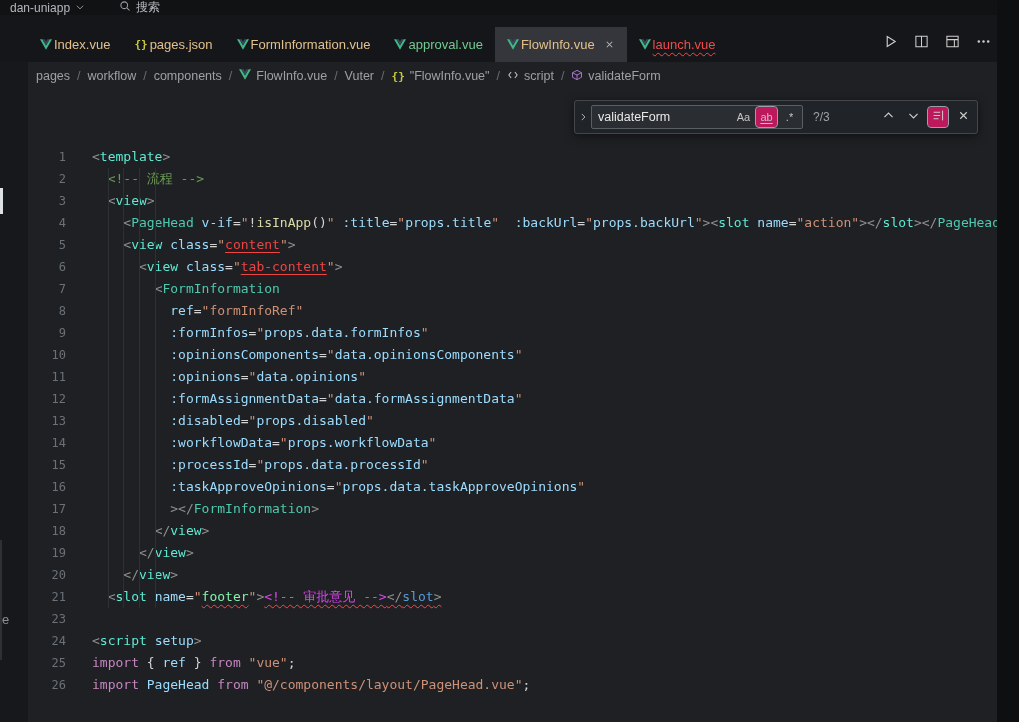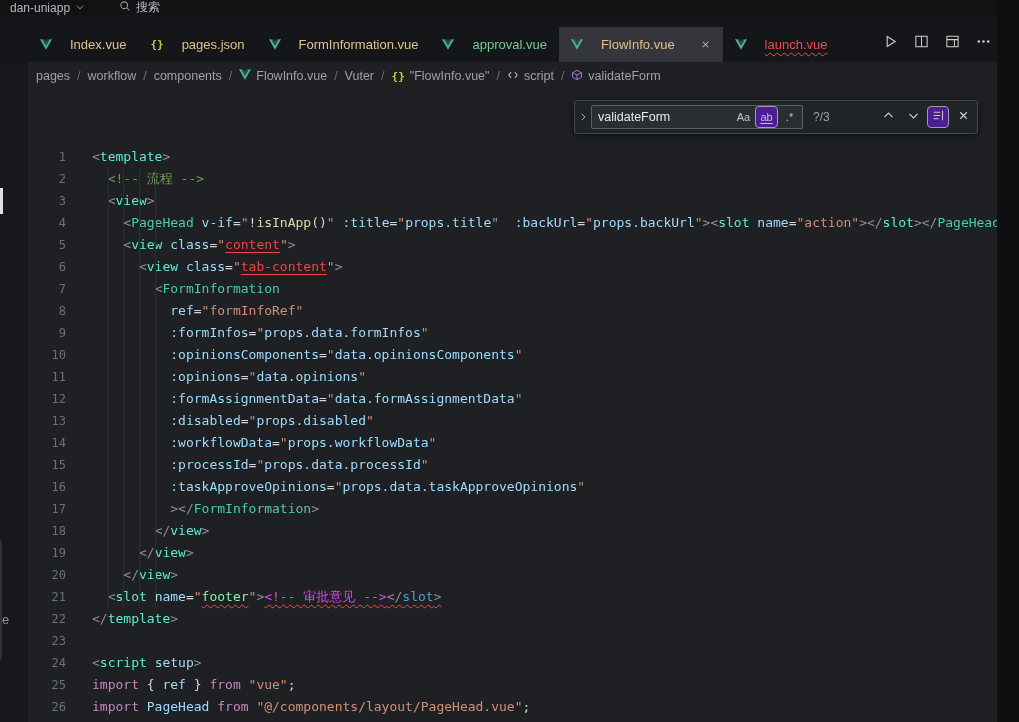--- a/index.html
+++ b/index.html
@@ -16,21 +16,21 @@
 
   
   .left-strip{position:absolute;left:0;top:15px;width:28px;bottom:0;background:#17181b;z-index:2}
   .frag-tick{position:absolute;left:0;top:188px;width:3px;height:26px;background:#dde1e4;z-index:6}
   .frag-bar{position:absolute;left:0;top:540px;width:2px;height:120px;background:#2e3134;z-index:6}
   .frag-e{position:absolute;left:2px;top:612px;font-size:13px;color:#8b9197;z-index:6}
 
   
   .tabbar{position:absolute;top:15px;left:0;right:0;height:47px;background:#151619;z-index:3;
           display:flex;align-items:flex-end;padding-left:28px}
-  .tab{height:35px;display:flex;align-items:center;padding:0 12px;gap:18px;font-size:13px;
+  .tab{height:35px;display:flex;align-items:center;padding:0 12px;gap:2px;font-size:13px;
        cursor:pointer;position:relative}
   .tab.active{background:#34363b}
   .tab-icon{display:flex;align-items:center}
   .ic-json{color:#cbcb41;font-family:"DejaVu Sans Mono",monospace;font-size:11px;font-weight:bold}
   .tab-close{margin-left:7px;display:flex;align-items:center;opacity:.9;cursor:pointer}
   .squiggle{text-decoration-line:underline;text-decoration-style:wavy;text-decoration-color:#f14c4c;
             text-decoration-thickness:1px;text-underline-offset:3px}
   .tab-actions{position:absolute;right:6px;bottom:10px;display:flex;gap:16px;align-items:center}
   .ta-btn{display:flex;align-items:center;cursor:pointer;background:none;border:none}
 
@@ -73,21 +73,21 @@
   .find-toggle{width:16px;height:100%;display:flex;align-items:center;justify-content:center;cursor:pointer}
   .find-input-wrap{display:flex;align-items:center;background:#2a2d31;border:1px solid #5a5f64;
                    border-radius:2px;height:24px;width:212px;padding:0 2px 0 6px}
   .find-input{flex:1;min-width:0;background:transparent;border:none;outline:none;color:#e8e8e8;
               font-size:12.5px;font-family:"Liberation Sans",sans-serif}
   .find-opts{display:flex;gap:2px}
   .fbtn{width:21px;height:20px;display:flex;align-items:center;justify-content:center;font-size:11px;
         color:#c5c5c5;background:transparent;border:none;border-radius:3px;cursor:pointer;
         font-family:"Liberation Sans",sans-serif}
   .fbtn.ww{text-decoration:underline;text-underline-offset:2px}
-  .fbtn.active,.fico.active{background:#4c1d95;outline:1px solid #9aa0a6}
+  .fbtn.active,.fico.active{background:#be185d;outline:1px solid #9aa0a6}
   .find-results{font-size:12px;color:#9da1a6;margin-left:10px;min-width:28px}
   .fico{width:20px;height:20px;display:flex;align-items:center;justify-content:center;background:none;
         border:none;border-radius:3px;cursor:pointer;margin-left:5px}
   .fico.first{margin-left:auto}
 </style>
 </head>
 <body>
 
 <div class="window">
 
@@ -329,24 +329,20 @@
         </div>
         <div class="cl">
           <span class="ln">20</span>
           <span class="ct">    <span class="tk-b">&lt;/</span><span class="tk-t">view</span><span class="tk-b">&gt;</span></span>
         </div>
         <div class="cl">
           <span class="ln">21</span>
           <span class="ct">  <span class="tk-b">&lt;</span><span class="tk-t">slot</span><span class="tk-p"> </span><span class="tk-a">name</span><span class="tk-p">=</span><span class="tk-s">"</span><span class="tk-sw">footer</span><span class="tk-s">"</span><span class="tk-b">&gt;</span><span class="tk-mw">&lt;!-- 审批意见 --&gt;</span><span class="tk-bw">&lt;/</span><span class="tk-tw">slot</span><span class="tk-bw">&gt;</span></span>
         </div>
         <div class="cl">
-          <span class="ln">22</span>
-          <span class="ct"><span class="tk-b">&lt;/</span><span class="tk-t">template</span><span class="tk-b">&gt;</span></span>
-        </div>
-        <div class="cl">
           <span class="ln">23</span>
           <span class="ct"></span>
         </div>
         <div class="cl">
           <span class="ln">24</span>
           <span class="ct"><span class="tk-b">&lt;</span><span class="tk-t">script</span><span class="tk-p"> </span><span class="tk-a">setup</span><span class="tk-b">&gt;</span></span>
         </div>
         <div class="cl">
           <span class="ln">25</span>
           <span class="ct"><span class="tk-k">import</span><span class="tk-p"> { </span><span class="tk-x">ref</span><span class="tk-p"> } </span><span class="tk-k">from</span><span class="tk-p"> </span><span class="tk-s">"vue"</span><span class="tk-p">;</span></span>

